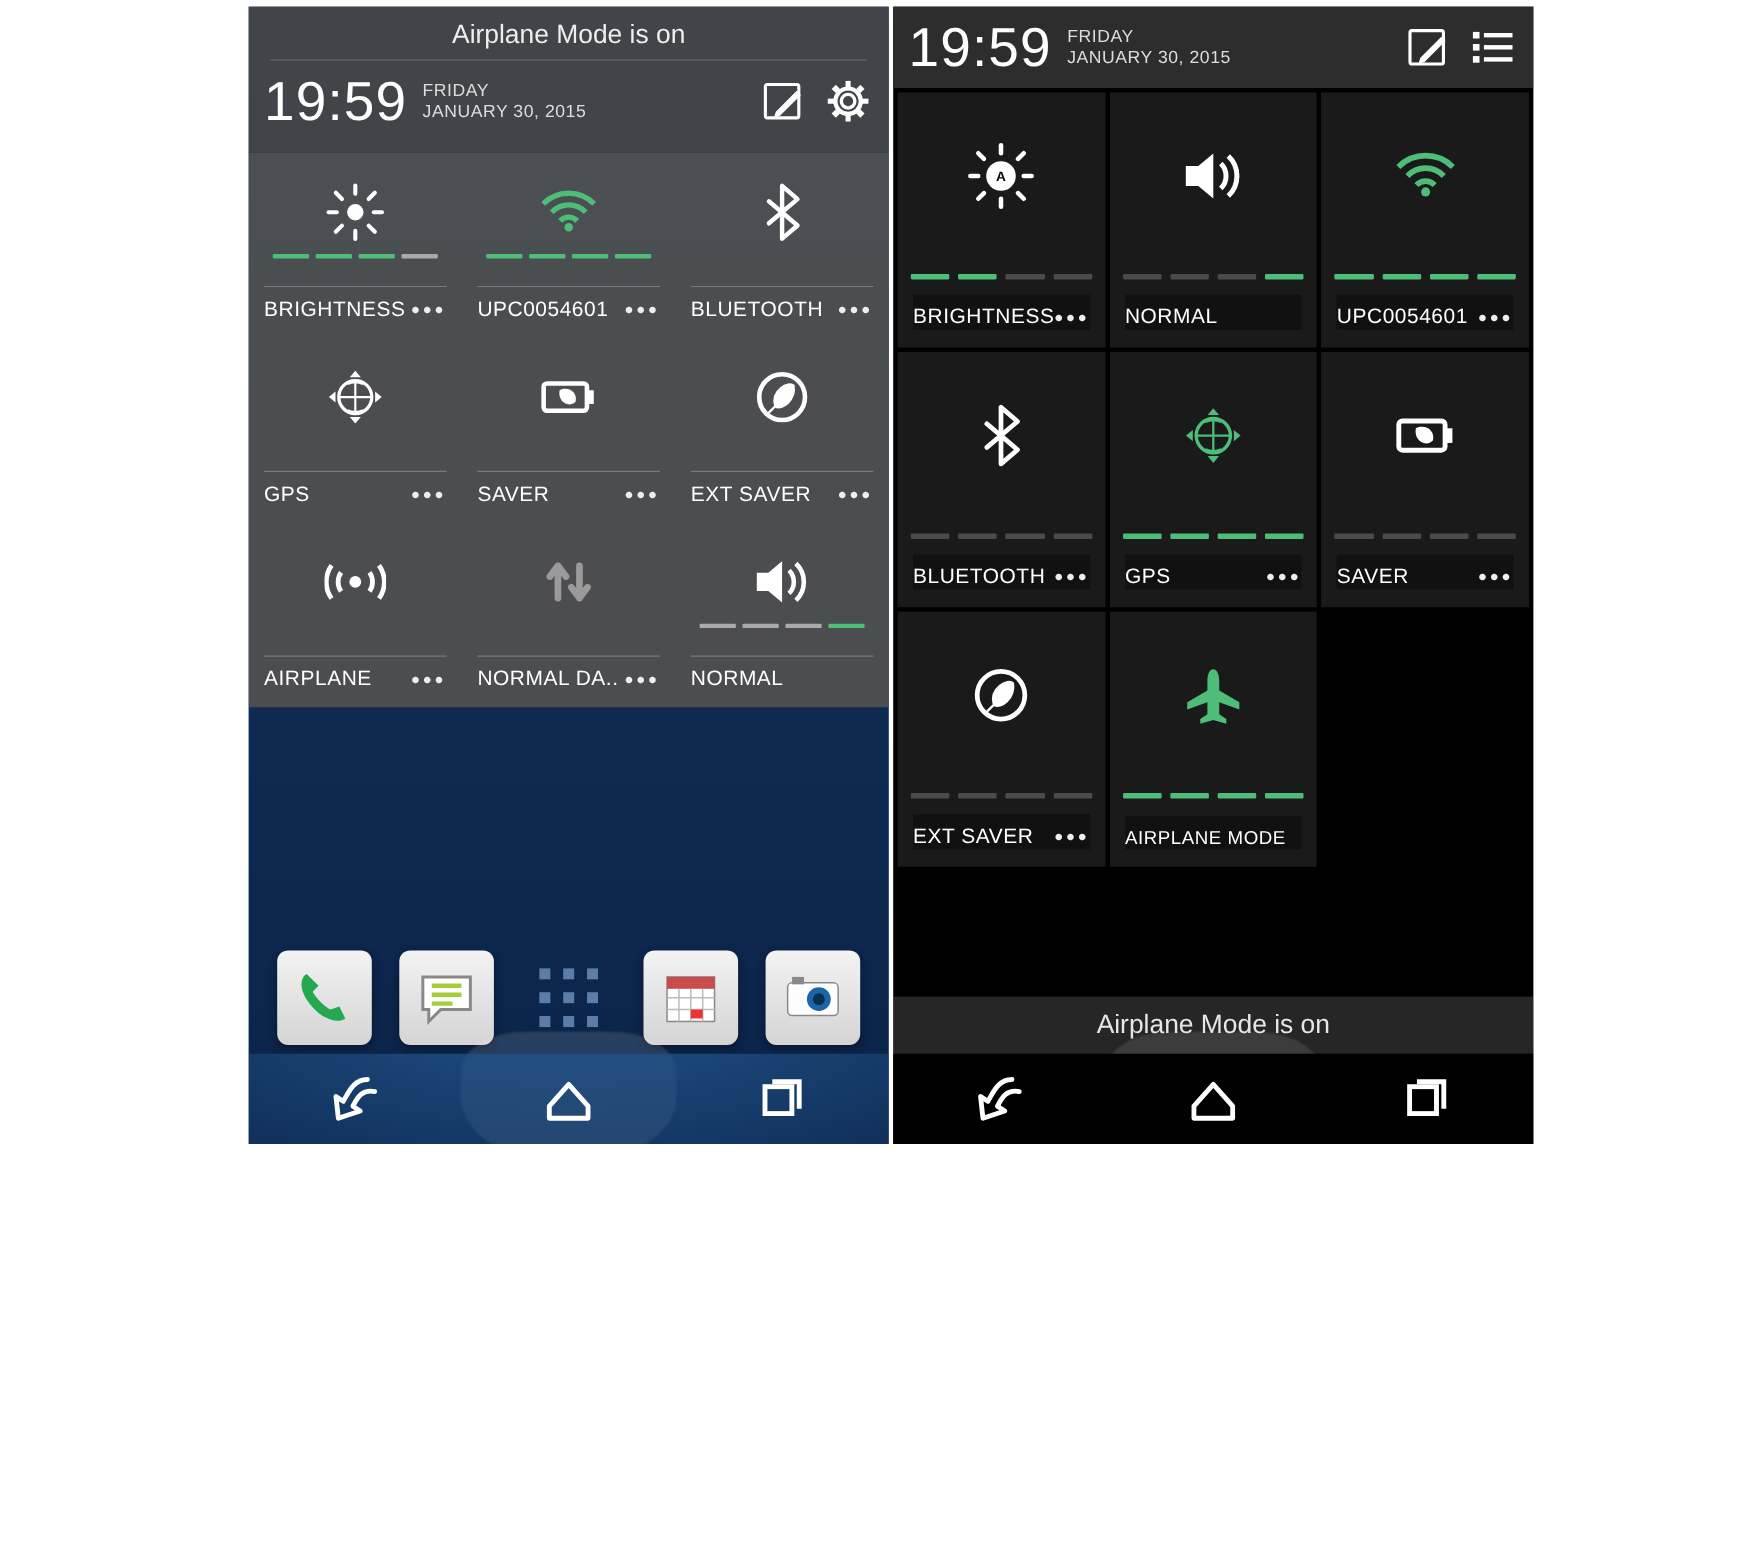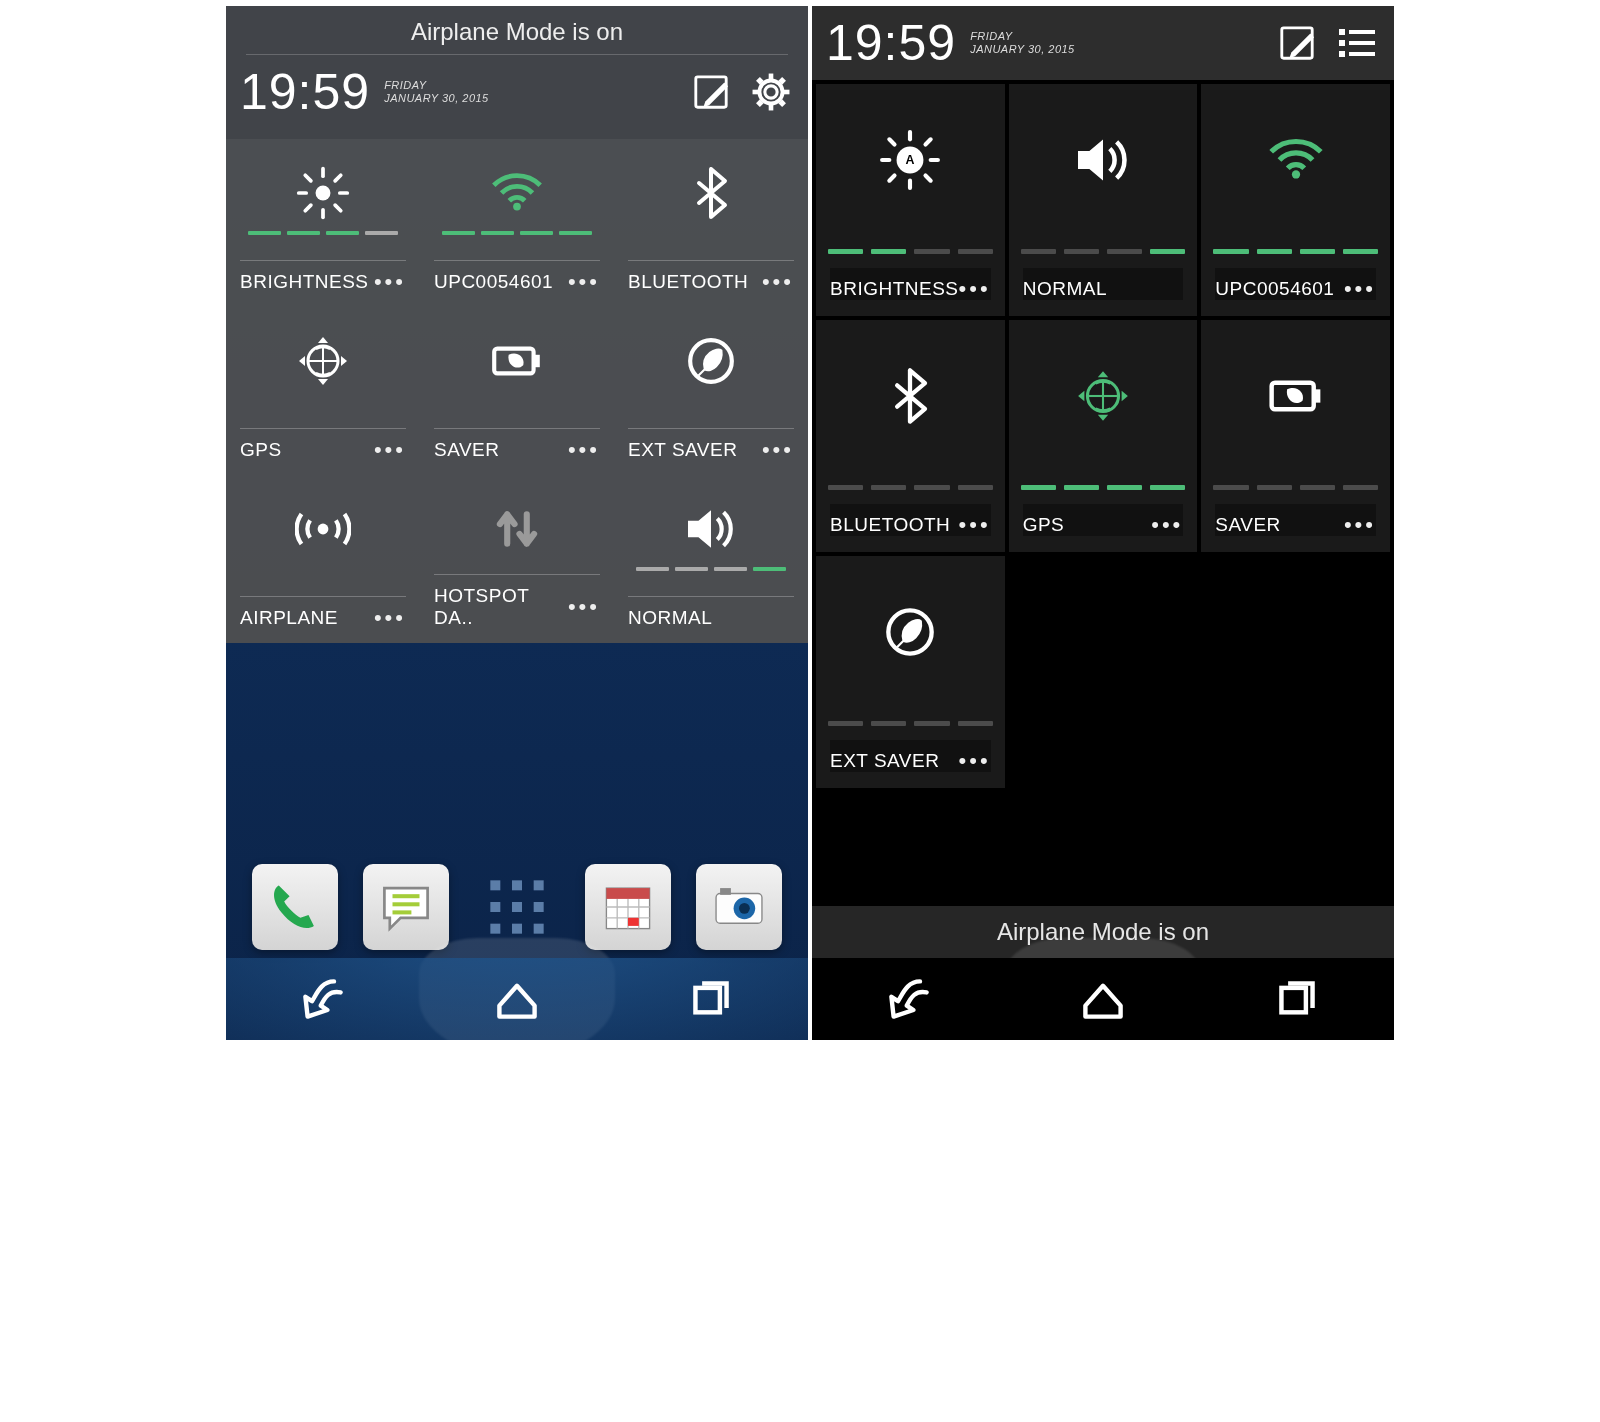--- a/index.html
+++ b/index.html
@@ -27,21 +27,21 @@
   }
   .hdr-sep {
     height: 1px;
     background: rgba(255,255,255,0.2);
     margin: 0 20px;
   }
   .hdr-row {
     display: flex; align-items: center; padding: 8px 14px;
   }
   .clock { font-size: 50px; font-weight: 300; color: #fff; letter-spacing: 1px; }
-  .date-block { margin-left: 14px; font-size: 11px; color: #ddd; letter-spacing: .5px; line-height: 1.2; font-style: italic; }
+  .date-block { margin-left: 14px; font-size: 16px; color: #ddd; letter-spacing: .5px; line-height: 1.2; }
   .hdr-spacer { flex: 1; }
   .hdr-icon {
     width: 46px; height: 46px; display: flex; align-items: center; justify-content: center;
     margin-left: 14px; color: #fff;
   }
   
   .panel-left {
     background: rgba(80,80,80,0.92);
     margin: 0;
   }
@@ -357,21 +357,21 @@
             <span class="dots-l">•••</span>
           </div>
       </div>
       <div class="tile-l">
         <div class="ic" style="color:#9a9a9a">
             <svg width="44" height="44" viewBox="-18 -16 36 32">
               <use href="#i-mobiledata"></use>
             </svg>
           </div>
         <div class="label-row-l">
-            <span class="label-l">HOTSPOT DA..</span>
+            <span class="label-l">NORMAL DA..</span>
             <span class="dots-l">•••</span>
           </div>
       </div>
       <div class="tile-l">
         <div class="ic">
             <svg width="56" height="46" viewBox="-24 -22 52 44">
               <use href="#i-volume"></use>
             </svg>
           </div>
         <div class="slider-l">
@@ -595,20 +595,36 @@
             <span class="seg"></span>
             <span class="seg"></span>
             <span class="seg"></span>
             <span class="seg"></span>
           </div>
         <div class="label-row-r">
             <span class="label-r">EXT SAVER</span>
             <span class="dots-r">•••</span>
           </div>
       </div>
+      <div class="tile-r">
+        <div class="ic" style="color:#4dbd78">
+            <svg width="56" height="56" viewBox="-26 -26 52 52">
+              <use href="#i-airplane"></use>
+            </svg>
+          </div>
+        <div class="slider-r">
+            <span class="seg on"></span>
+            <span class="seg on"></span>
+            <span class="seg on"></span>
+            <span class="seg on"></span>
+          </div>
+        <div class="label-row-r">
+            <span class="label-r" style="font-size:17px">AIRPLANE MODE</span>
+          </div>
+      </div>
     </div>
 
     <div class="banner-bottom-r">Airplane Mode is on</div>
 
     <div class="home-halo" style="background:rgba(255,255,255,.10)"></div>
     <div class="navbar">
       <div class="nav-ic">
           <svg width="44" height="44" viewBox="-20 -20 40 40" color="#fff">
             <use href="#i-back"></use>
           </svg>

